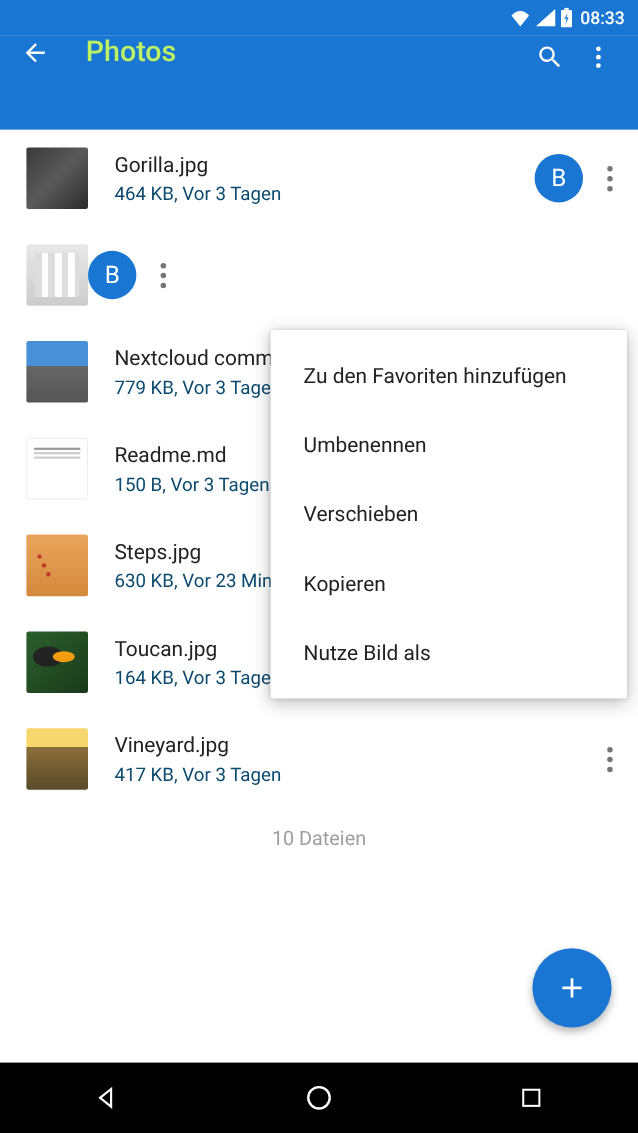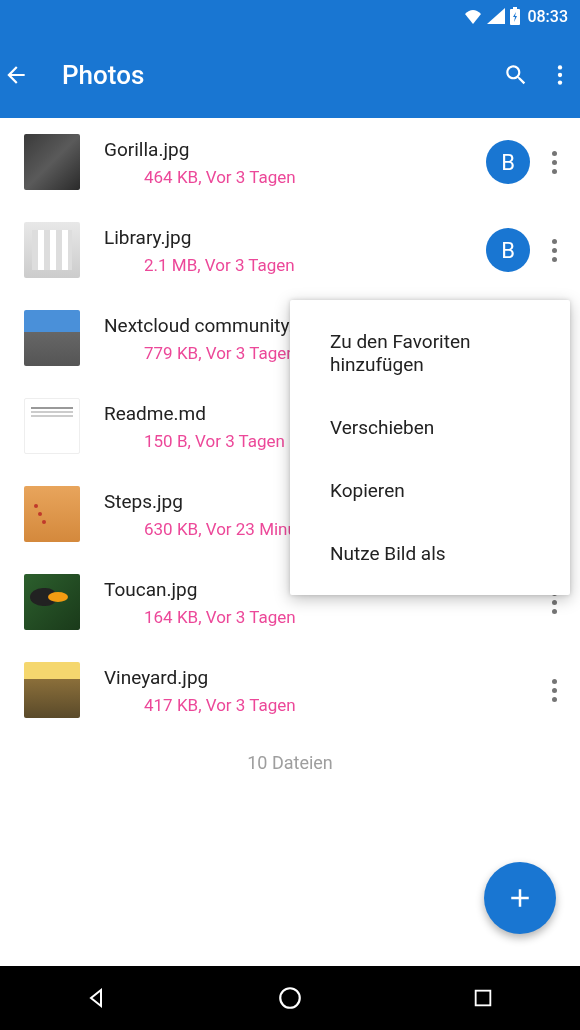--- a/index.html
+++ b/index.html
@@ -2,39 +2,39 @@
 <html><head>
   <meta charset="utf-8">
   <style>
     * { margin: 0; padding: 0; box-sizing: border-box; }
     body { width: 580px; height: 1030px; font-family: Roboto, -apple-system, BlinkMacSystemFont, 'Segoe UI', Arial, sans-serif; background: #fff; position: relative; overflow: hidden; }
     
     .status-bar { height: 32px; background: #1976D2; display: flex; justify-content: flex-end; align-items: center; padding: 0 12px; color: #fff; font-size: 16px; gap: 0; }
     .status-icons { display: flex; align-items: center; gap: 4px; }
     .status-time { margin-left: 6px; font-weight: 500; }
     
-    .toolbar { height: 86px; background: #1976D2; display: flex; align-items: center; padding: 0 0; color: #ffffff; }
+    .toolbar { height: 86px; background: #1976D2; display: flex; padding: 0 16px; color: #bef264; }
     .toolbar-back { width: 32px; height: 32px; display: flex; align-items: center; justify-content: center; cursor: pointer; }
     .toolbar-title { flex: 1; margin-left: 30px; font-size: 26px; font-weight: 500; }
     .toolbar-action { width: 40px; height: 40px; display: flex; align-items: center; justify-content: center; cursor: pointer; margin-left: 4px; }
     
     .file-list { background: #fff; }
     .file-item { display: flex; align-items: center; padding: 16px 14px 16px 24px; }
     .file-thumb { width: 56px; height: 56px; border-radius: 2px; flex-shrink: 0; background: #888; }
     .file-info { flex: 1; margin-left: 24px; min-width: 0; }
     .file-name { font-size: 19px; color: #222; margin-bottom: 6px; white-space: nowrap; overflow: hidden; text-overflow: ellipsis; }
-    .file-meta { font-size: 17px; color: #ec4899; white-space: nowrap; overflow: hidden; text-overflow: ellipsis; margin-left: 40px; }
+    .file-meta { font-size: 17px; color: #0c4a6e; white-space: nowrap; overflow: hidden; text-overflow: ellipsis; }
     .file-badge { width: 44px; height: 44px; border-radius: 50%; background: #1976D2; color: #fff; display: flex; align-items: center; justify-content: center; font-size: 22px; margin-right: 12px; flex-shrink: 0; }
     .file-more { width: 24px; height: 40px; display: flex; align-items: center; justify-content: center; cursor: pointer; flex-shrink: 0; }
     .dot3 { display: flex; flex-direction: column; gap: 4px; }
     .dot3 span { width: 5px; height: 5px; border-radius: 50%; background: #757575; }
     
     .footer-count { text-align: center; padding: 18px 0; color: #9E9E9E; font-size: 18px; }
     
-    .popup-menu { position: absolute; top: 300px; right: 10px; width: 280px; background: #fff; box-shadow: 0 4px 16px rgba(0,0,0,0.25), 0 0 4px rgba(0,0,0,0.15); border-radius: 2px; padding: 10px 16px; z-index: 10; }
+    .popup-menu { position: absolute; top: 300px; right: 10px; width: 324px; background: #fff; box-shadow: 0 4px 16px rgba(0,0,0,0.25), 0 0 4px rgba(0,0,0,0.15); border-radius: 2px; padding: 10px 6px; z-index: 10; }
     .popup-item { padding: 20px 24px; font-size: 19px; color: #222; cursor: pointer; }
     
     .fab { position: absolute; bottom: 96px; right: 24px; width: 72px; height: 72px; border-radius: 50%; background: #1976D2; display: flex; align-items: center; justify-content: center; box-shadow: 0 4px 8px rgba(0,0,0,0.3); cursor: pointer; z-index: 5; }
     
     .nav-bar { position: absolute; bottom: 0; left: 0; right: 0; height: 64px; background: #000; display: flex; justify-content: space-around; align-items: center; }
     .nav-btn { width: 40px; height: 40px; display: flex; align-items: center; justify-content: center; cursor: pointer; }
     
     
     .th-gorilla { background: linear-gradient(135deg, #3a3a3a, #5a5a5a, #2a2a2a); }
     .th-library { background: linear-gradient(180deg, #e8e8e8, #ccc); position: relative; }
@@ -101,24 +101,20 @@
       <div class="file-more">
         <div class="dot3">
           <span></span>
           <span></span>
           <span></span>
         </div>
       </div>
     </div>
     <div class="file-item">
       <div class="file-thumb th-library"></div>
-      <div class="file-info">
-        <div class="file-name">Library.jpg</div>
-        <div class="file-meta">2.1 MB, Vor 3 Tagen</div>
-      </div>
       <div class="file-badge">B</div>
       <div class="file-more">
         <div class="dot3">
           <span></span>
           <span></span>
           <span></span>
         </div>
       </div>
     </div>
     <div class="file-item">
@@ -190,20 +186,21 @@
           <span></span>
         </div>
       </div>
     </div>
   </div>
 
 <div class="footer-count">10 Dateien</div>
 
 <div class="popup-menu" id="popup-menu">
     <div class="popup-item">Zu den Favoriten hinzufügen</div>
+    <div class="popup-item">Umbenennen</div>
     <div class="popup-item">Verschieben</div>
     <div class="popup-item">Kopieren</div>
     <div class="popup-item">Nutze Bild als</div>
   </div>
 
 <div class="fab">
   <svg width="30" height="30" viewBox="0 0 24 24">
       <path fill="#fff" d="M19 13h-6v6h-2v-6H5v-2h6V5h2v6h6v2z"></path>
     </svg>
 </div>

